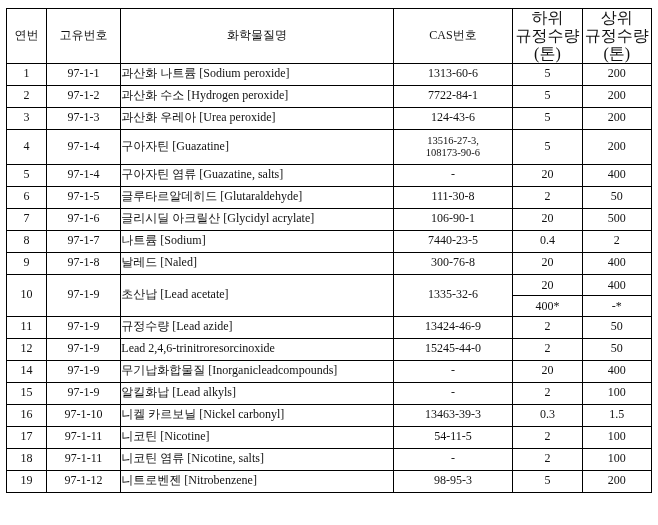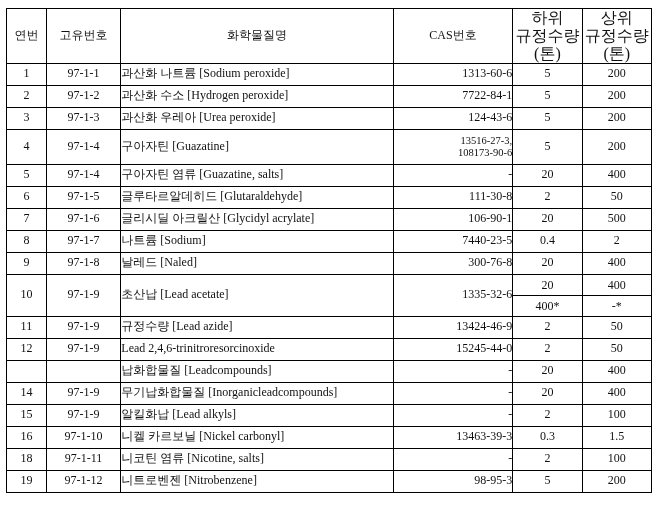--- a/index.html
+++ b/index.html
@@ -46,21 +46,21 @@
   .hdr-small {
     font-size: 16px;
   }
   tbody td {
     height: 21px;
     font-size: 12px;
   }
   td.c-no     { text-align: center; width: 38px; }
   td.c-code   { text-align: center; width: 72px; }
   td.c-name   { text-align: left; padding-left: 8px; width: 266px; }
-  td.c-cas    { text-align: right; padding-left: 7px; width: 116px; }
+  td.c-cas    { text-align: center; padding-left: 7px; width: 116px; }
   td.c-low    { text-align: center; width: 67px; }
   td.c-high   { text-align: center; width: 67px; }
   th.h-no     { width: 38px; }
   th.h-code   { width: 72px; border-radius: 21px; }
   th.h-name   { width: 266px; }
   th.h-cas    { width: 116px; }
   th.h-low    { width: 67px; }
   th.h-high   { width: 67px; }
   .two-line {
     display: block;
@@ -192,28 +192,20 @@
         </tr>
         <tr>
           <td class="c-no">12</td>
           <td class="c-code">97-1-9</td>
           <td class="c-name">Lead 2,4,6-trinitroresorcinoxide</td>
           <td class="c-cas">15245-44-0</td>
           <td class="c-low">2</td>
           <td class="c-high">50</td>
         </tr>
         <tr>
-          <td class="c-no"></td>
-          <td class="c-code"></td>
-          <td class="c-name">납화합물질 [Leadcompounds]</td>
-          <td class="c-cas">-</td>
-          <td class="c-low">20</td>
-          <td class="c-high">400</td>
-        </tr>
-        <tr>
           <td class="c-no">14</td>
           <td class="c-code">97-1-9</td>
           <td class="c-name">무기납화합물질 [Inorganicleadcompounds]</td>
           <td class="c-cas">-</td>
           <td class="c-low">20</td>
           <td class="c-high">400</td>
         </tr>
         <tr>
           <td class="c-no">15</td>
           <td class="c-code">97-1-9</td>
@@ -224,20 +216,28 @@
         </tr>
         <tr>
           <td class="c-no">16</td>
           <td class="c-code">97-1-10</td>
           <td class="c-name">니켈 카르보닐 [Nickel carbonyl]</td>
           <td class="c-cas">13463-39-3</td>
           <td class="c-low">0.3</td>
           <td class="c-high">1.5</td>
         </tr>
         <tr>
+          <td class="c-no">17</td>
+          <td class="c-code">97-1-11</td>
+          <td class="c-name">니코틴 [Nicotine]</td>
+          <td class="c-cas">54-11-5</td>
+          <td class="c-low">2</td>
+          <td class="c-high">100</td>
+        </tr>
+        <tr>
           <td class="c-no">18</td>
           <td class="c-code">97-1-11</td>
           <td class="c-name">니코틴 염류 [Nicotine, salts]</td>
           <td class="c-cas">-</td>
           <td class="c-low">2</td>
           <td class="c-high">100</td>
         </tr>
         <tr>
           <td class="c-no">19</td>
           <td class="c-code">97-1-12</td>

